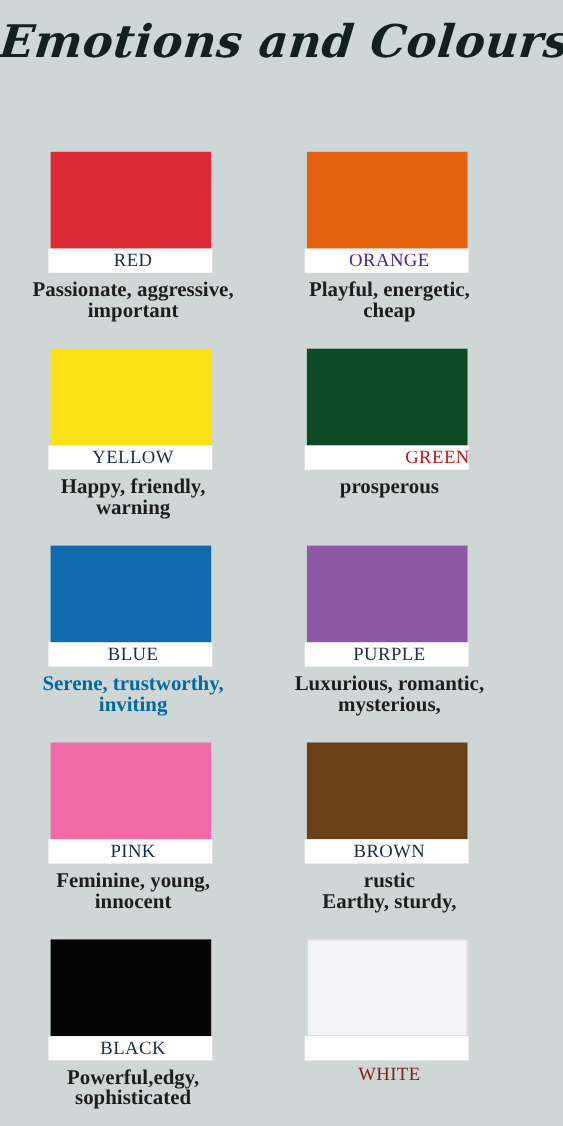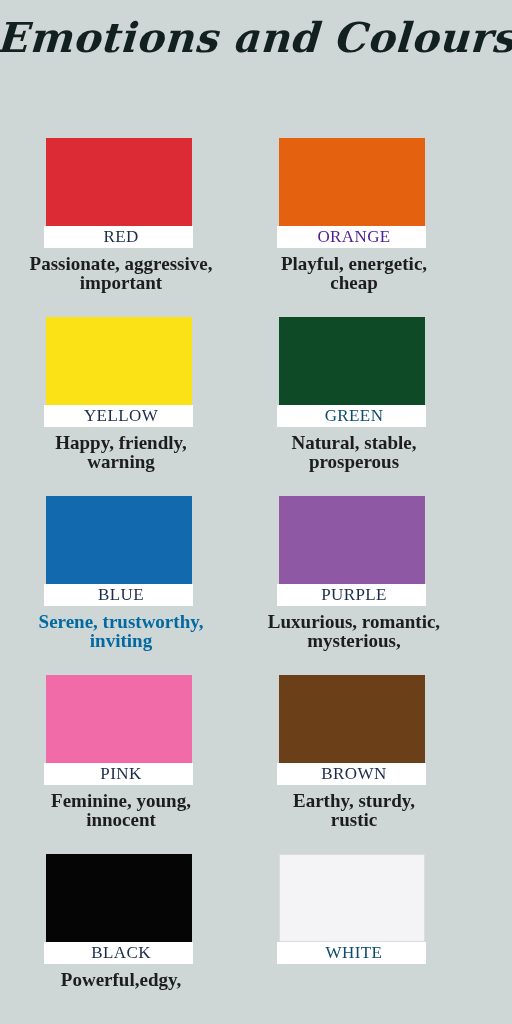--- a/index.html
+++ b/index.html
@@ -153,24 +153,23 @@
       <div class="desc" style="color: rgb(29, 29, 29);">
         <div>Happy, friendly,</div>
         <div>warning</div>
       </div>
     </div>
 
     <div class="card col-right">
       <div class="swatch-wrap">
         <div class="swatch" style="background: rgb(13, 74, 37);"></div>
         <div class="label-band" style="background: rgb(255, 255, 255);"></div>
-        <div class="label" style="color: #0c4a6e;">GREEN</div>
-      </div>
-      <div class="desc" style="color: rgb(29, 29, 29);">
-        <div>Natural, stable,</div>
+        <div class="label" style="color: #b91c1c; text-align: right;">GREEN</div>
+      </div>
+      <div class="desc" style="color: rgb(29, 29, 29);">
         <div>prosperous</div>
       </div>
     </div>
 
     <div class="card col-left">
       <div class="swatch-wrap">
         <div class="swatch" style="background: rgb(18, 105, 173);"></div>
         <div class="label-band" style="background: rgb(255, 255, 255);"></div>
         <div class="label" style="color: rgb(27, 43, 74);">BLUE</div>
       </div>
@@ -204,38 +203,39 @@
       </div>
     </div>
 
     <div class="card col-right">
       <div class="swatch-wrap">
         <div class="swatch" style="background: rgb(107, 64, 25);"></div>
         <div class="label-band" style="background: rgb(255, 255, 255);"></div>
         <div class="label" style="color: rgb(27, 43, 74);">BROWN</div>
       </div>
       <div class="desc" style="color: rgb(29, 29, 29);">
+        <div>rustic</div>
         <div>Earthy, sturdy,</div>
-        <div>rustic</div>
       </div>
     </div>
 
     <div class="card col-left">
       <div class="swatch-wrap">
         <div class="swatch" style="background: rgb(5, 5, 5);"></div>
         <div class="label-band" style="background: rgb(255, 255, 255);"></div>
         <div class="label" style="color: rgb(27, 43, 74);">BLACK</div>
       </div>
       <div class="desc" style="color: rgb(29, 29, 29);">
         <div>Powerful,edgy,</div>
+        <div>sophisticated</div>
       </div>
     </div>
 
     <div class="card col-right">
       <div class="swatch-wrap">
         <div class="swatch hairline" style="background: rgb(244, 244, 247);"></div>
         <div class="label-band" style="background: rgb(255, 255, 255);"></div>
-        <div class="label" style="color: #0c4a6e;">WHITE</div>
+        <div class="label" style="color: #7f1d1d; margin-top: 24px;">WHITE</div>
       </div>
     </div>
 
   </div>
 </div>
 
 </body></html>

